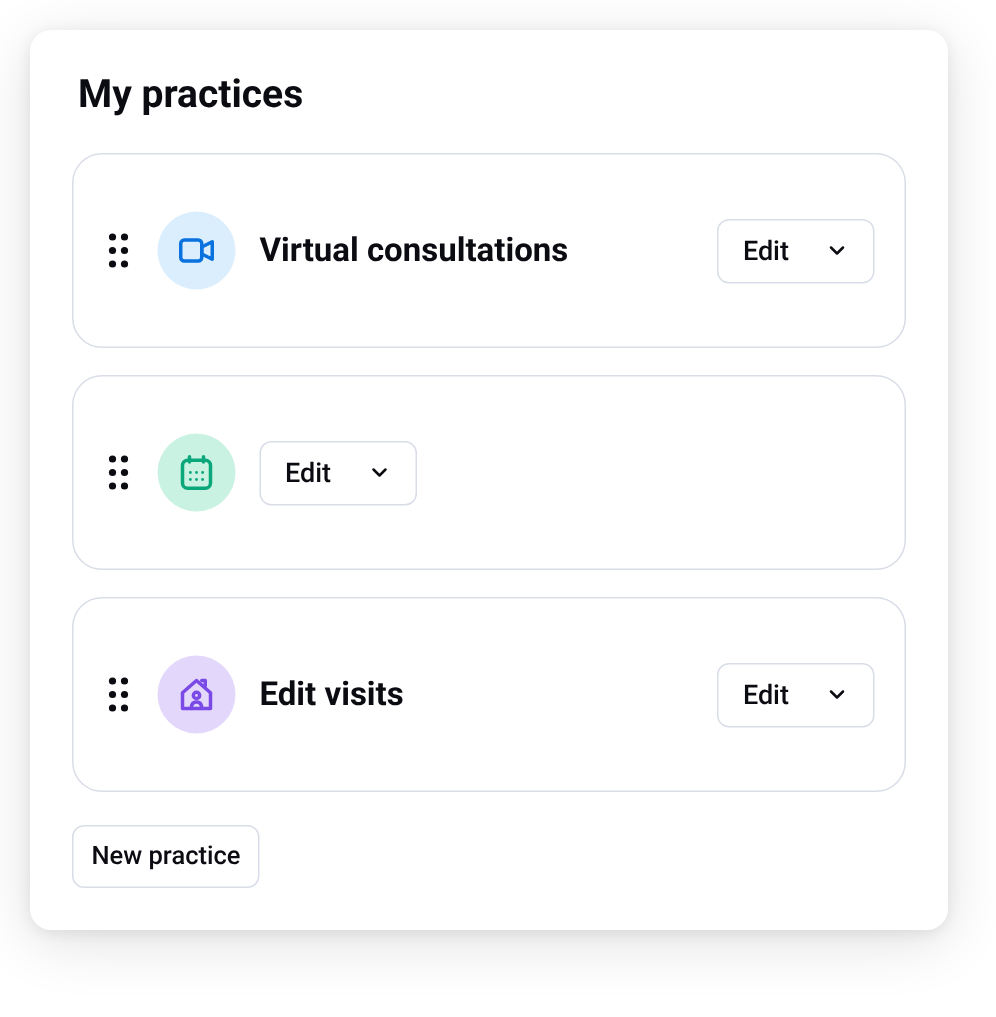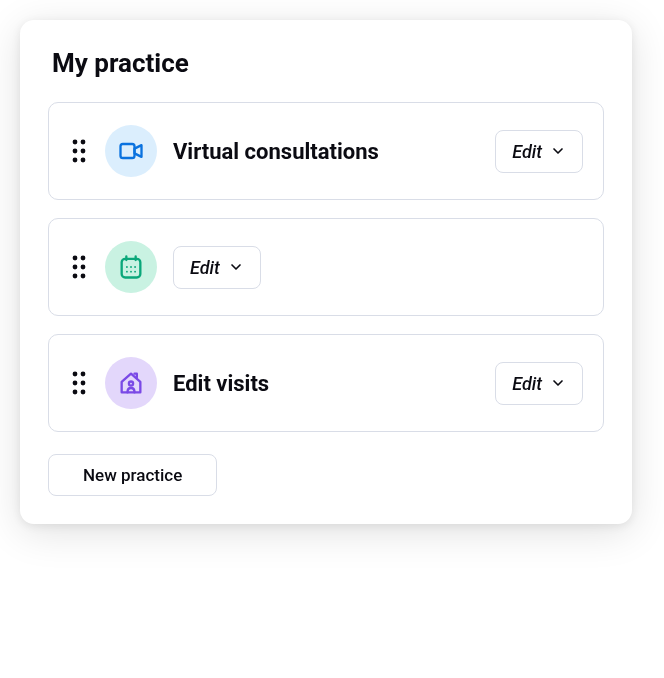--- a/index.html
+++ b/index.html
@@ -33,22 +33,22 @@
     }
     .practice-list {
       display: flex;
       flex-direction: column;
       gap: 18px;
     }
     .practice-row {
       display: flex;
       align-items: center;
       border: 1px solid #d9dde7;
-      border-radius: 10px;
-      padding: 22px 20px;
+      border-radius: 20px;
+      padding: 38px 20px;
       gap: 16px;
     }
     .drag-handle {
       width: 20px;
       height: 30px;
       cursor: grab;
       flex-shrink: 0;
     }
     .icon-badge {
       width: 52px;
@@ -61,51 +61,50 @@
     }
     .practice-label {
       font-size: 22px;
       font-weight: 700;
       color: #0b0b12;
       flex-grow: 1;
     }
     .edit-btn {
       display: flex;
       align-items: center;
-      gap: 8px;
+      gap: 24px;
       border: 1px solid #d9dde7;
       background: #ffffff;
       border-radius: 8px;
       padding: 10px 16px;
       font-size: 18px;
       font-weight: 500;
       color: #0b0b12;
       cursor: pointer;
       font-family: inherit;
-      font-style: italic;
     }
     .new-practice-btn {
       margin-top: 22px;
       display: inline-block;
       border: 1px solid #d9dde7;
       background: #ffffff;
       border-radius: 8px;
-      padding: 10px 34px;
+      padding: 10px 12px;
       font-size: 17px;
       font-weight: 500;
       color: #0b0b12;
       cursor: pointer;
       font-family: inherit;
     }
   </style>
 </head>
 <body>
 
 <div class="card">
-  <h1 class="card-title">My practice</h1>
+  <h1 class="card-title">My practices</h1>
 
   <div class="practice-list">
 
     <div class="practice-row">
       <div class="drag-handle">
         <svg viewBox="0 0 20 30" width="20" height="30">
           <circle cx="6" cy="6" r="2.4" fill="#0b0b12"></circle>
             <circle cx="14" cy="6" r="2.4" fill="#0b0b12"></circle>
           <circle cx="6" cy="15" r="2.4" fill="#0b0b12"></circle>
             <circle cx="14" cy="15" r="2.4" fill="#0b0b12"></circle>

